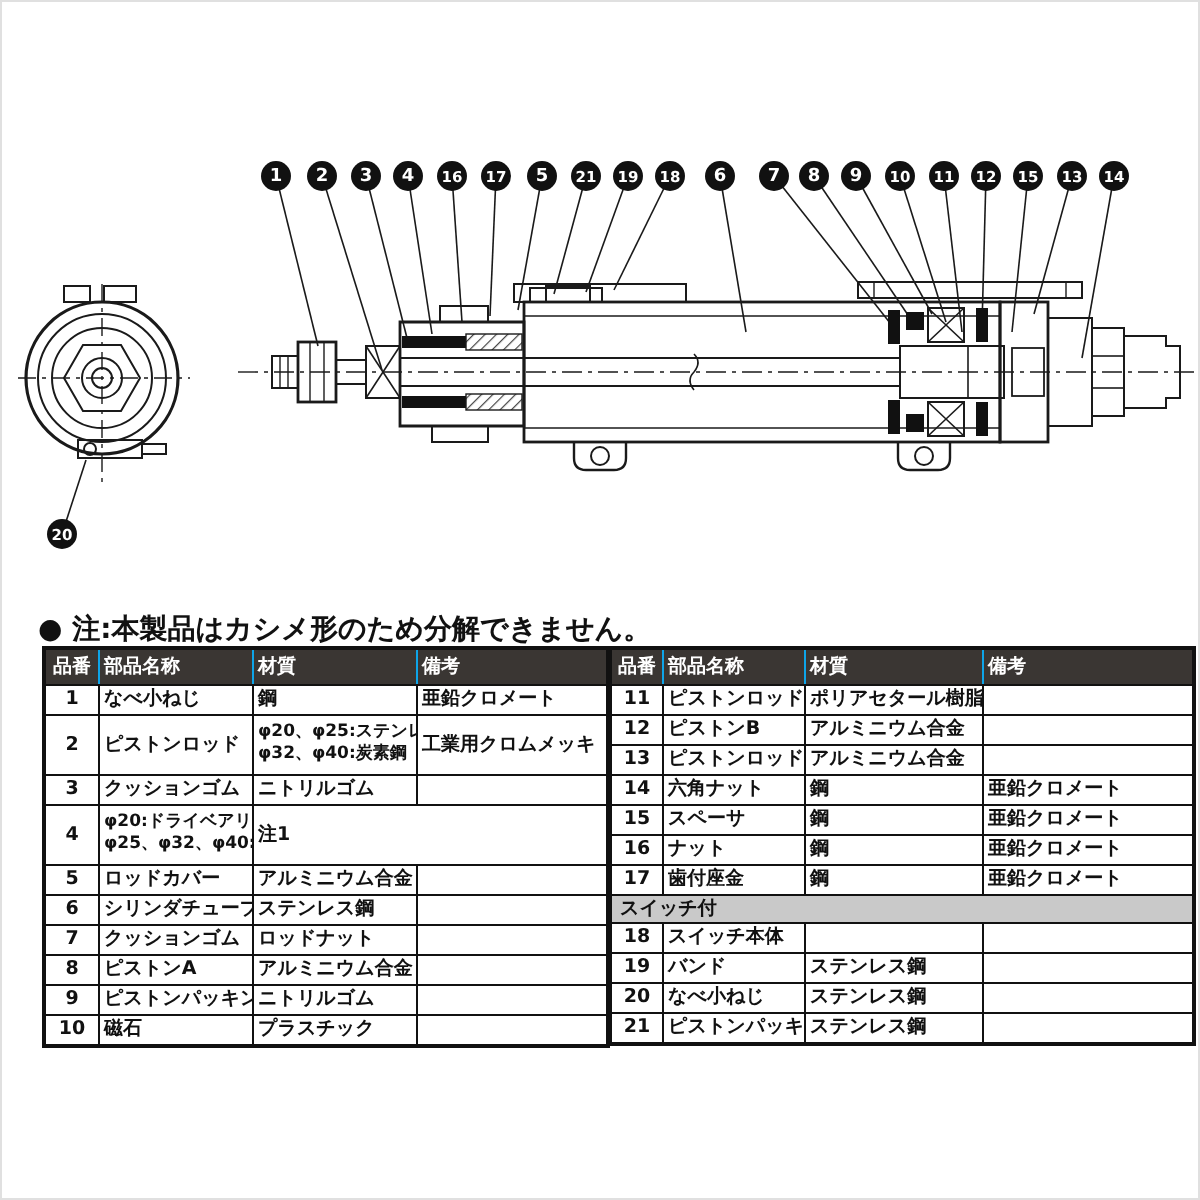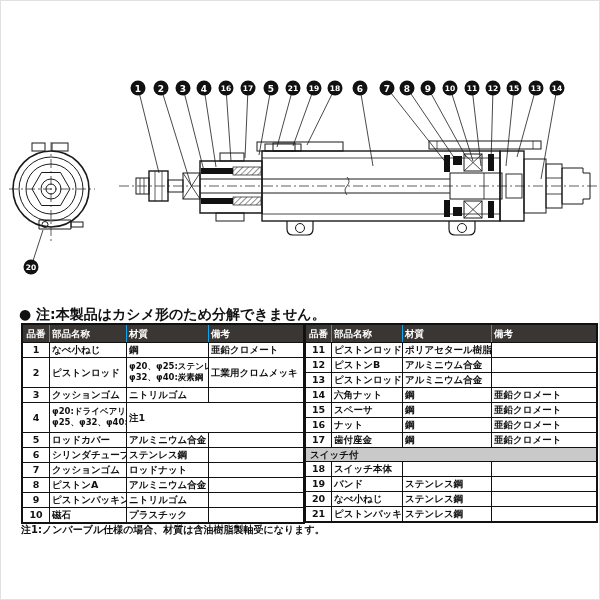--- a/index.html
+++ b/index.html
@@ -334,14 +334,13 @@
         <div class="tcell "></div>
       </div>
       <div class="trow h1">
         <div class="tcell ">21</div>
         <div class="tcell ">ピストンパッキン</div>
         <div class="tcell ">ステンレス鋼</div>
         <div class="tcell "></div>
       </div>
     </div>
 
-  <div class="footnote">注1:ノンバーブル仕様の場合、材質は含油樹脂製軸受になります。</div>
 </div>
 
 </body></html>

